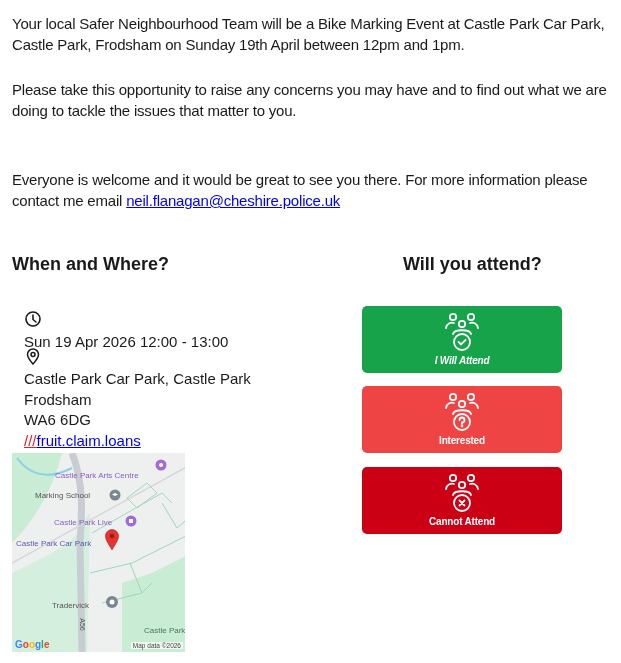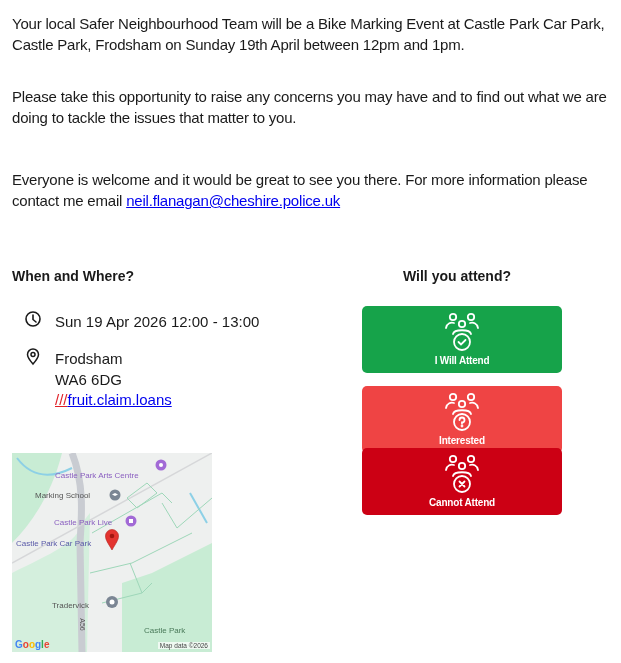--- a/index.html
+++ b/index.html
@@ -1,53 +1,54 @@
 <!DOCTYPE html>
 <html><head>
 <meta charset="utf-8">
 <style>
   html, body { margin:0; padding:0; background:#ffffff; }
   body { width:621px; height:663px; overflow:hidden; font-family:"Liberation Sans", sans-serif; color:#1a1a1a; position:relative; }
   .para { position:absolute; left:12px; width:605px; font-size:15px; line-height:21px; letter-spacing:-0.2px; margin:0; }
   a.link { color:#1a0dab; color:#0000ee; text-decoration:underline; }
-  .heading { position:absolute; font-size:14px; font-weight:bold; top:268px;text-align:right; }
-  .info-row { position:absolute; left:24px; display:flex; }
+  .heading { position:absolute; font-size:18px; font-weight:bold; top:254px;text-align:right; }
+  .info-row { position:absolute; left:24px; display:flex;flex-direction:column; }
   .info-row .ic { width:20px; height:20px; margin-right:11px; }
   .info-text { font-size:15px; line-height:20.5px; color:#1a1a1a; }
   .w3w-slash { color:#e11f26; text-decoration:underline; }
   .rsvp-btn { position:absolute; left:362px; width:200px; height:67px; border-radius:5px; display:flex; flex-direction:column; align-items:center; justify-content:flex-start; cursor:pointer; }
   .rsvp-btn svg { margin-top:6px; }
   .rsvp-label { color:#fff; font-weight:bold; font-size:10px; margin-top:1px; letter-spacing:-0.2px; }
-  .map { position:absolute; left:12px; top:453px; width:200px; height:199px; overflow:hidden; background:#eef0ef; }
+  .map { position:absolute; left:12px; top:453px; width:173px; height:199px; overflow:hidden; background:#eef0ef; }
   .map-label { position:absolute; font-size:8px; white-space:nowrap; }
 </style>
 </head>
 <body>
 
 <p class="para" style="top:13px;">Your local Safer Neighbourhood Team will be a Bike Marking Event at Castle Park Car Park, Castle Park, Frodsham on Sunday 19th April between 12pm and 1pm.</p>
-<p class="para" style="top:86px;">Please take this opportunity to raise any concerns you may have and to find out what we are doing to tackle the issues that matter to you.</p>
+<p class="para" style="top:79px;">Please take this opportunity to raise any concerns you may have and to find out what we are doing to tackle the issues that matter to you.</p>
 <p class="para" style="top:169px;"><span>Everyone is welcome and it would be great to see you there. For more information please contact me email </span><a class="link" href="#">neil.flanagan@cheshire.police.uk</a></p>
 
 <div class="heading" style="left:12px;">When and Where?</div>
 <div class="heading" style="left:403px;">Will you attend?</div>
 
 <div class="info-row" style="top:311px;">
   <svg class="ic" viewBox="0 0 20 20" width="20" height="20">
       <circle cx="9" cy="8" r="7" fill="none" stroke="#1a1a1a" stroke-width="1.6"></circle>
       <path d="M9 4 V8.5 L12 11" fill="none" stroke="#1a1a1a" stroke-width="1.6" stroke-linecap="round"></path>
     </svg>
   <div class="info-text" style="margin-top:1px;">Sun 19 Apr 2026 12:00 - 13:00</div>
 </div>
 
 <div class="info-row" style="top:348px;">
   <svg class="ic" viewBox="0 0 20 20" width="20" height="20">
       <path d="M9 16 C5 11.5 3.5 9 3.5 6.5 A5.5 5.5 0 0 1 14.5 6.5 C14.5 9 13 11.5 9 16 Z" fill="none" stroke="#1a1a1a" stroke-width="1.5"></path>
       <circle cx="9" cy="6.5" r="2" fill="none" stroke="#1a1a1a" stroke-width="1.5"></circle>
     </svg>
   <div class="info-text" style="margin-top:1px;">
+    <div>Castle Park Car Park, Castle Park</div>
     <div>Frodsham</div>
     <div>WA6 6DG</div>
     <div><span class="w3w-slash">///</span><a class="link" href="#">fruit.claim.loans</a></div>
   </div>
 </div>
 
 <div class="map">
   <svg width="200" height="199" viewBox="0 0 200 199" style="position:absolute;left:0;top:0;">
     <rect width="200" height="199" fill="#eef0ef"></rect>
     <path d="M0 0 H50 C40 40 20 70 0 90 Z" fill="#c8ecd4"></path>
@@ -84,21 +85,21 @@
       <circle cx="7" cy="7" r="2.3" fill="#a31510"></circle>
     </svg>
   <svg style="position:absolute;left:93px;top:142px;" width="14" height="16">
       <circle cx="7" cy="7" r="6" fill="#7b8694"></circle>
       <circle cx="7" cy="7" r="2.5" fill="#fff"></circle>
     </svg>
   <div class="map-label" style="left:3px;top:186px;font-size:10px;font-weight:bold;"><span style="color:#4285f4">G</span><span style="color:#ea4335">o</span><span style="color:#fbbc05">o</span><span style="color:#4285f4">g</span><span style="color:#34a853">l</span><span style="color:#ea4335">e</span></div>
   <div class="map-label" style="right:2px;top:189px;font-size:6.5px;color:#444;background:rgba(255,255,255,0.7);padding:0 2px;">Map data ©2026</div>
 </div>
 
-<div class="rsvp-btn" style="top:306px;background:#16a34a;">
+<div class="rsvp-btn" style="top:306px;background:#16a34a;font-style:italic;">
   <svg width="40" height="42" viewBox="0 0 40 42" fill="none" stroke="#fff" stroke-width="1.8" stroke-linecap="round">
       <circle cx="11" cy="5" r="3.2"></circle>
       <circle cx="29" cy="5" r="3.2"></circle>
       <circle cx="20" cy="12" r="3.2"></circle>
       <path d="M4 16 C5 11 9 10 12 11"></path>
       <path d="M36 16 C35 11 31 10 28 11"></path>
       <path d="M11 22 C12 17 28 17 29 22"></path>
       <circle cx="20" cy="30" r="8"></circle>
       <path d="M16.5 30 L19 32.5 L23.5 28"></path>
     </svg>
@@ -111,21 +112,21 @@
       <circle cx="20" cy="12" r="3.2"></circle>
       <path d="M4 16 C5 11 9 10 12 11"></path>
       <path d="M36 16 C35 11 31 10 28 11"></path>
       <path d="M11 22 C12 17 28 17 29 22"></path>
       <circle cx="20" cy="30" r="8"></circle>
       <path d="M17.5 28 A2.5 2.5 0 1 1 20 30.5 V31.5"></path>
       <circle cx="20" cy="34" r="0.5" fill="#fff"></circle>
     </svg>
   <div class="rsvp-label">Interested</div>
 </div>
-<div class="rsvp-btn" style="top:448px;background:#cc0014;">
+<div class="rsvp-btn" style="top:467px;background:#cc0014;">
   <svg width="40" height="42" viewBox="0 0 40 42" fill="none" stroke="#fff" stroke-width="1.8" stroke-linecap="round">
       <circle cx="11" cy="5" r="3.2"></circle>
       <circle cx="29" cy="5" r="3.2"></circle>
       <circle cx="20" cy="12" r="3.2"></circle>
       <path d="M4 16 C5 11 9 10 12 11"></path>
       <path d="M36 16 C35 11 31 10 28 11"></path>
       <path d="M11 22 C12 17 28 17 29 22"></path>
       <circle cx="20" cy="30" r="8"></circle>
       <path d="M17.5 27.5 L22.5 32.5 M22.5 27.5 L17.5 32.5"></path>
     </svg>

